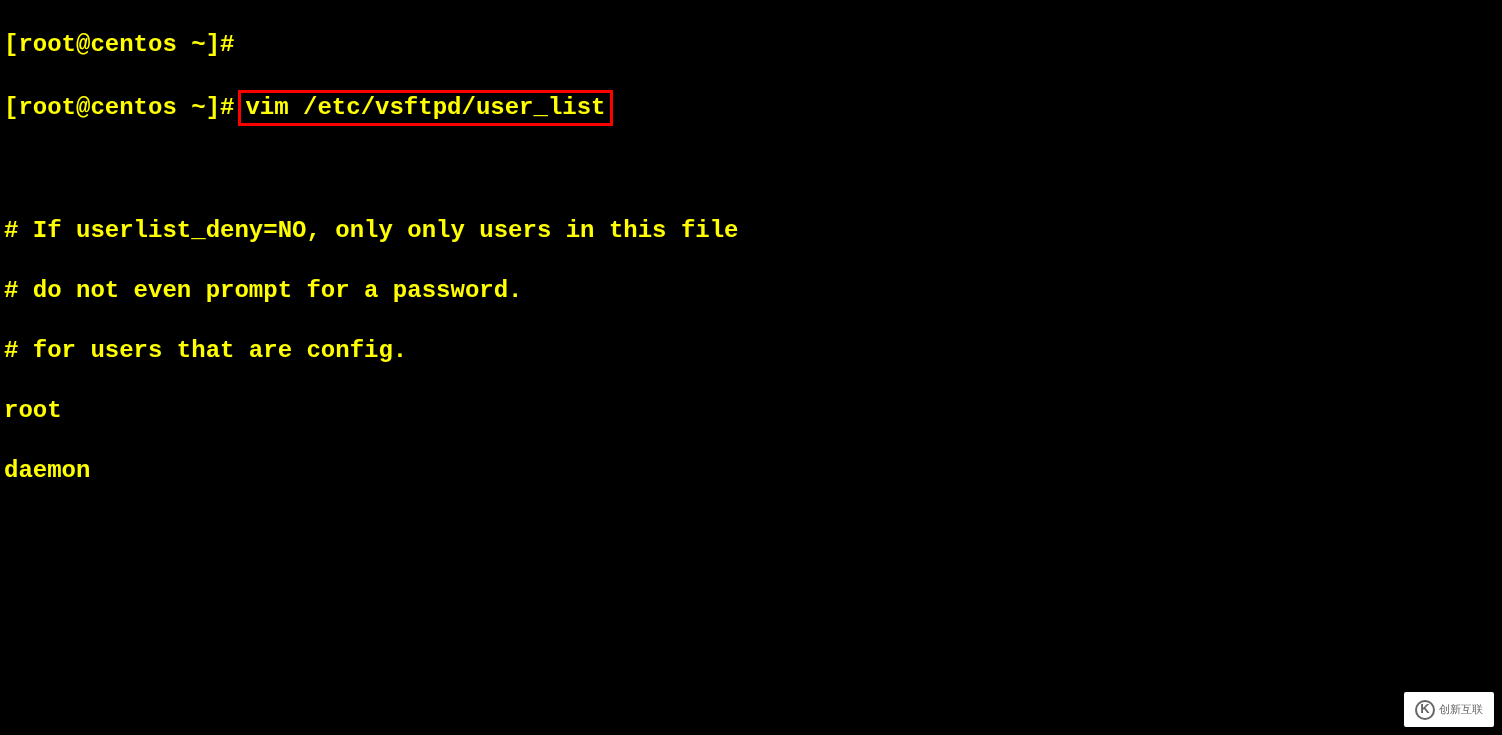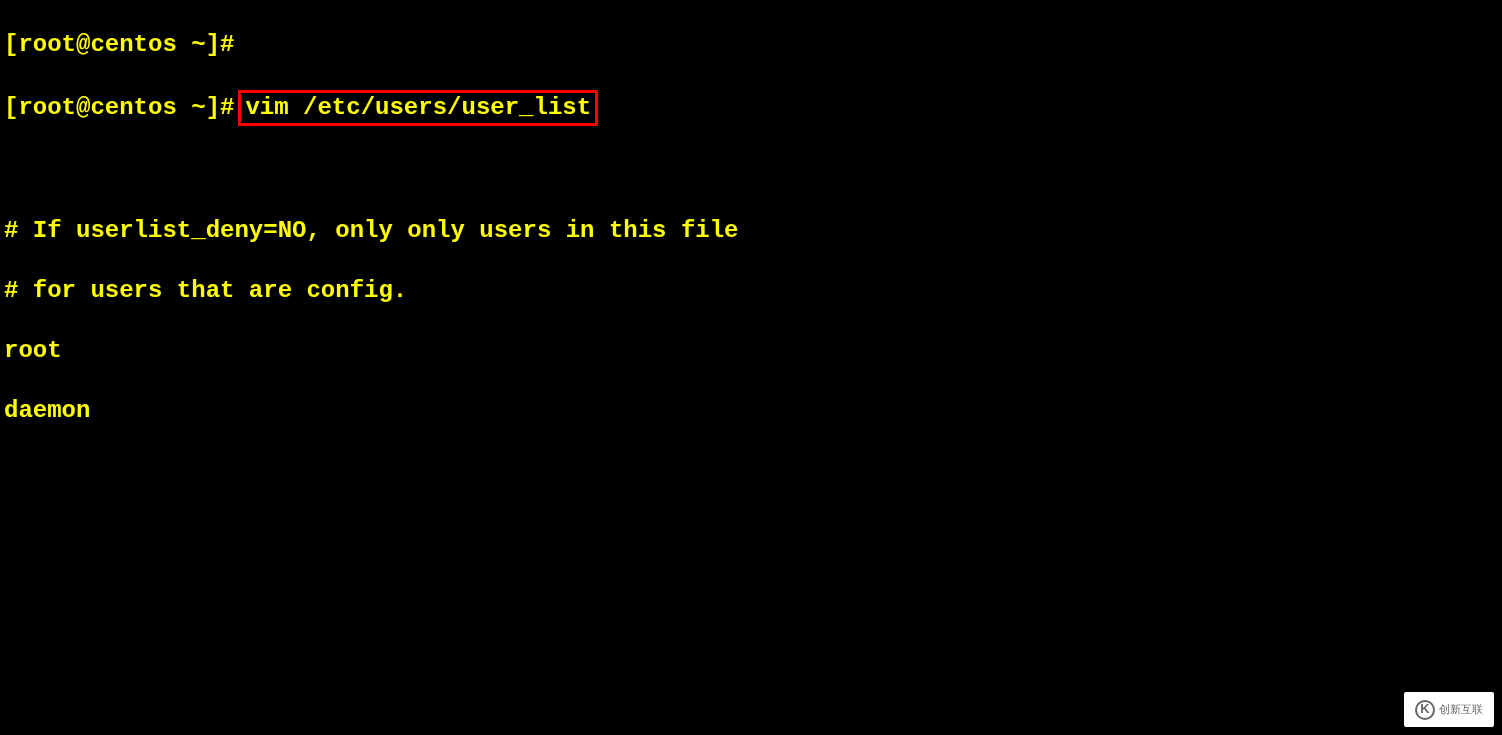--- a/index.html
+++ b/index.html
@@ -64,23 +64,24 @@
       justify-content: center;
       font-weight: bold;
       font-size: 13px;
     }
   </style>
 </head>
 <body>
 
 <div class="terminal">
 <span class="line"><span>[root@centos ~]#</span></span>
-<span class="prompt-line"><span>[root@centos ~]#</span><span class="highlighted-cmd">vim /etc/users/user_list</span></span>
+<span class="prompt-line"><span>[root@centos ~]#</span><span class="highlighted-cmd">vim /etc/vsftpd/user_list</span></span>
 <span class="line"> </span>
 <span class="line"># If userlist_deny=NO, only only users in this file</span>
+<span class="line"># do not even prompt for a password.</span>
 <span class="line"># for users that are config.</span>
 <span class="line">root</span>
 <span class="line">daemon</span>
 
 
 
 
 
 
 

